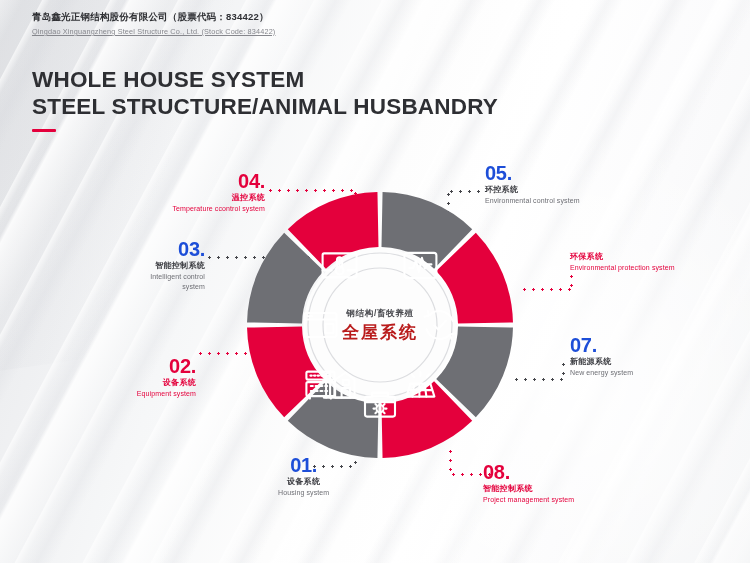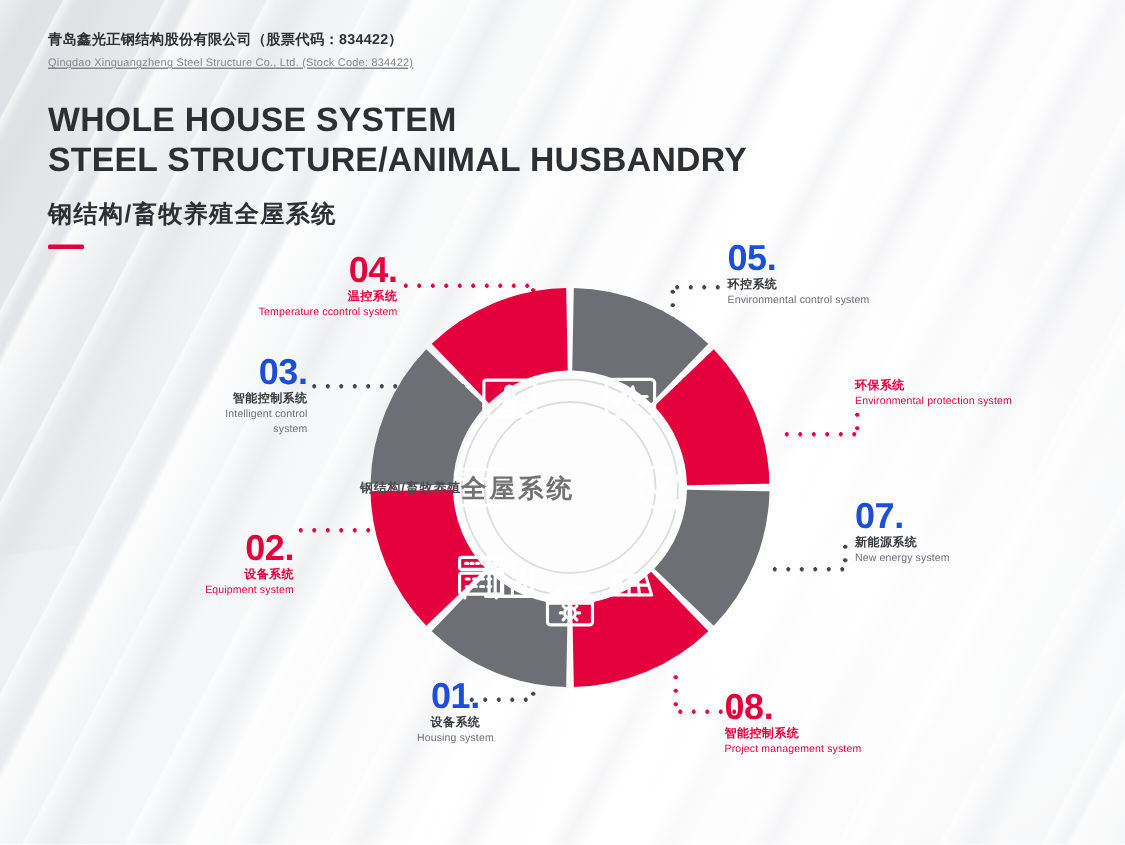--- a/index.html
+++ b/index.html
@@ -40,21 +40,21 @@
     position:absolute;left:-260px;top:-120px;width:640px;height:480px;
     background:linear-gradient(120deg,rgba(185,188,195,.55),rgba(185,188,195,0) 65%);
     transform:rotate(-8deg);
   }
   .bg-wash{
     position:absolute;right:-80px;top:120px;width:520px;height:520px;
     background:radial-gradient(ellipse at center,rgba(255,255,255,.9),rgba(255,255,255,0) 70%);
   }
 
   
-  .hdr{position:absolute;left:32px;top:20px;}
+  .hdr{position:absolute;left:32px;top:10px;}
   .hdr-cn{
     font-size:9.5px;font-weight:bold;color:#2f3034;letter-spacing:.2px;
     white-space:nowrap;line-height:13px;
   }
   .hdr-en{
     font-size:7.3px;color:#86878d;letter-spacing:.15px;
     white-space:nowrap;line-height:11px;margin-top:3px;text-decoration:underline;
   }
 
   .title-wrap{position:absolute;left:32px;top:66px;}
@@ -74,29 +74,29 @@
   
   #donut{position:absolute;left:240px;top:185px;width:280px;height:280px;}
   #donut svg{display:block;width:280px;height:280px;overflow:visible;}
   .seg{stroke:none;}
   .hub-ring{fill:none;stroke:#dcdde0;stroke-width:1.2;}
   .hub-face{fill:#fdfdfd;}
   .icon-g{fill:none;stroke:#ffffff;stroke-width:2.1;stroke-linecap:round;stroke-linejoin:round;}
 
   .hub-text{
     position:absolute;left:0;top:0;width:280px;height:280px;
-    display:flex;flex-direction:row;align-items:center;
+    display:flex;flex-direction:column;align-items:center;justify-content:center;
     pointer-events:none;
   }
   .hub-cn-sm{font-size:8.6px;color:#4a4b50;letter-spacing:.6px;font-weight:bold;line-height:14px;}
-  .hub-cn-lg{font-size:17px;color:#737373;letter-spacing:2px;font-weight:bold;line-height:22px;margin-top:2px;}
+  .hub-cn-lg{font-size:17px;color:#b91c1c;letter-spacing:2px;font-weight:bold;line-height:22px;margin-top:2px;}
 
   
   .cal{position:absolute;white-space:nowrap;}
-  .cal .num{font-size:24px;font-weight:bold;line-height:18px;letter-spacing:-.3px;}
+  .cal .num{font-size:20px;font-weight:bold;line-height:18px;letter-spacing:-.3px;}
   .cal .cn{font-size:8px;font-weight:bold;line-height:11px;margin-top:2px;letter-spacing:.3px;}
   .cal .en{font-size:7px;line-height:9.5px;margin-top:1px;letter-spacing:.1px;}
   .cal.red .num,.cal.red .cn,.cal.red .en{color:#e4003c;}
   .cal.gray .num{color:#1d4ed8;}
   .cal.gray .cn{color:#3a3b40;}
   .cal.gray .en{color:#6d6e74;}
   .cal.ta-r{text-align:right;}
   .cal .en.wrap{white-space:normal;width:74px;}
 
   
@@ -120,21 +120,20 @@
   <div class="bg-wash"></div>
 
   <div class="hdr">
     <div class="hdr-cn">青岛鑫光正钢结构股份有限公司（股票代码：834422）</div>
     <div class="hdr-en">Qingdao Xinguangzheng Steel Structure Co., Ltd. (Stock Code: 834422)</div>
   </div>
 
   <div class="title-wrap">
     <div class="title-en">WHOLE HOUSE SYSTEM</div>
     <div class="title-en">STEEL STRUCTURE/ANIMAL HUSBANDRY</div>
-    <div class="title-cn">钢结构/畜牧养殖全屋系统</div>
     <div class="title-rule"></div>
   </div>
 
   <div class="dots dots-h c-red" style="left:266px;top:189px;width:90px;"></div>
   <div class="dots dots-v c-red" style="left:354px;top:189px;height:36px;"></div>
 
   <div class="dots dots-h c-gray" style="left:205px;top:256px;width:106px;"></div>
   <div class="dots dots-v c-gray" style="left:309px;top:256px;height:24px;"></div>
 
   <div class="dots dots-h c-red" style="left:196px;top:352px;width:74px;"></div>

